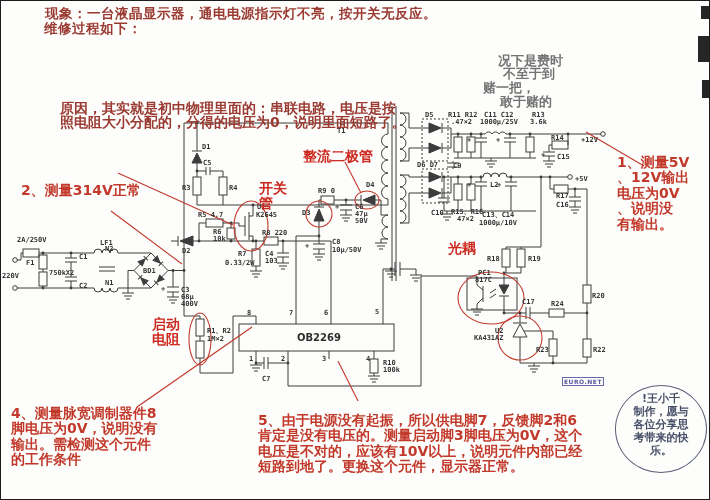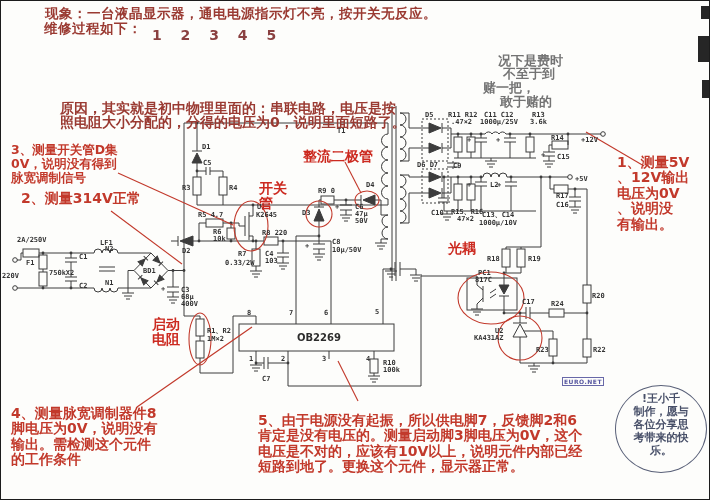--- a/index.html
+++ b/index.html
@@ -6,21 +6,21 @@
   #page{position:relative;width:710px;height:500px;background:#fdfdfb;border:1px solid #1c1c1c;
         box-sizing:border-box;overflow:hidden;font-family:"DejaVu Sans",sans-serif;}
   #schematic{position:absolute;left:0;top:0;}
   .txt{position:absolute;white-space:pre;font-weight:bold;}
   .hdr{color:#9a3a32;font-size:13.5px;line-height:1.08;letter-spacing:0.5px;}
   .ann{color:#c2392b;font-size:14px;line-height:1.1;}
   .lbl{color:#cc2a20;font-size:14px;line-height:1.05;}
   .frag{color:#737373;font-size:13px;}
   #steps{color:#8a4040;font-size:14px;letter-spacing:7px;font-weight:bold;}
   #note3{left:10px;top:142px;font-size:12.5px;}
-  #note2{left:20px;top:190px;}
+  #note2{left:20px;top:182px;}
   #note4{left:10px;top:405px;}
   #note5{left:257px;top:412px;}
   #note1{left:616px;top:154px;}
   #line1{left:44px;top:5px;}
   #line2{left:43px;top:20px;}
   #steps{left:151px;top:26px;position:absolute;}
   #line3{left:47px;top:39px;}
   #frag1{left:497px;top:51px;}
   #frag2{left:502px;top:64px;text-align:right;}
   #frag3{left:482px;top:78px;}
@@ -505,37 +505,33 @@
         <text x="466" y="141">+</text>
         <text x="495" y="141">+</text>
         <text x="466" y="186">+</text>
         <text x="496" y="186">+</text>
         <text x="540" y="156">+</text>
       </g>
   </svg>
 
   <div class="txt hdr" id="line1">现象：一台液晶显示器，通电电源指示灯不亮，按开关无反应。</div>
   <div class="txt hdr" id="line2">维修过程如下：</div>
-  <div id="steps">1 2 3 4 5</div>
   <div class="txt frag" id="frag1">况下是费时</div>
   <div class="txt frag" id="frag2">不至于到</div>
   <div class="txt frag" id="frag3">赌一把，</div>
   <div class="txt frag" id="frag4">敢于赌的</div>
   <div id="paragraph">原因，其实就是初中物理里面的：串联电路，电压是按
 照电阻大小分配的，分得的电压为0，说明里面短路了。</div>
 
   <div class="txt ann" id="note1">1、测量5V
 、12V输出
 电压为0V
 、说明没
 有输出。</div>
   <div class="txt ann" id="note2">2、测量314V正常</div>
-  <div class="txt ann" id="note3">3、测量开关管D集
-0V，说明没有得到
-脉宽调制信号</div>
   <div class="txt ann" id="note4">4、测量脉宽调制器件8
 脚电压为0V，说明没有
 输出。需检测这个元件
 的工作条件</div>
   <div class="txt ann" id="note5">5、由于电源没有起振，所以供电脚7，反馈脚2和6
 肯定是没有电压的。测量启动脚3脚电压为0V，这个
 电压是不对的，应该有10V以上，说明元件内部已经
 短路到地了。更换这个元件，显示器正常。</div>
 
   <div class="txt lbl" id="lbl-switch">开关

